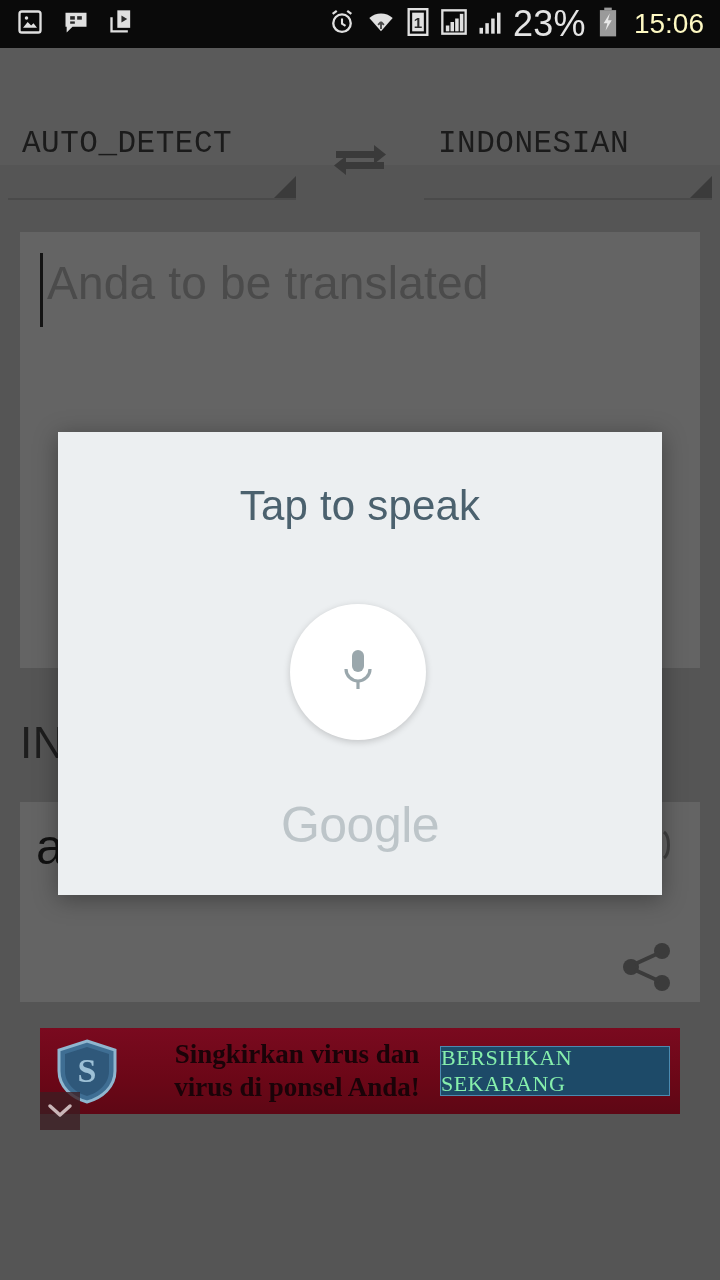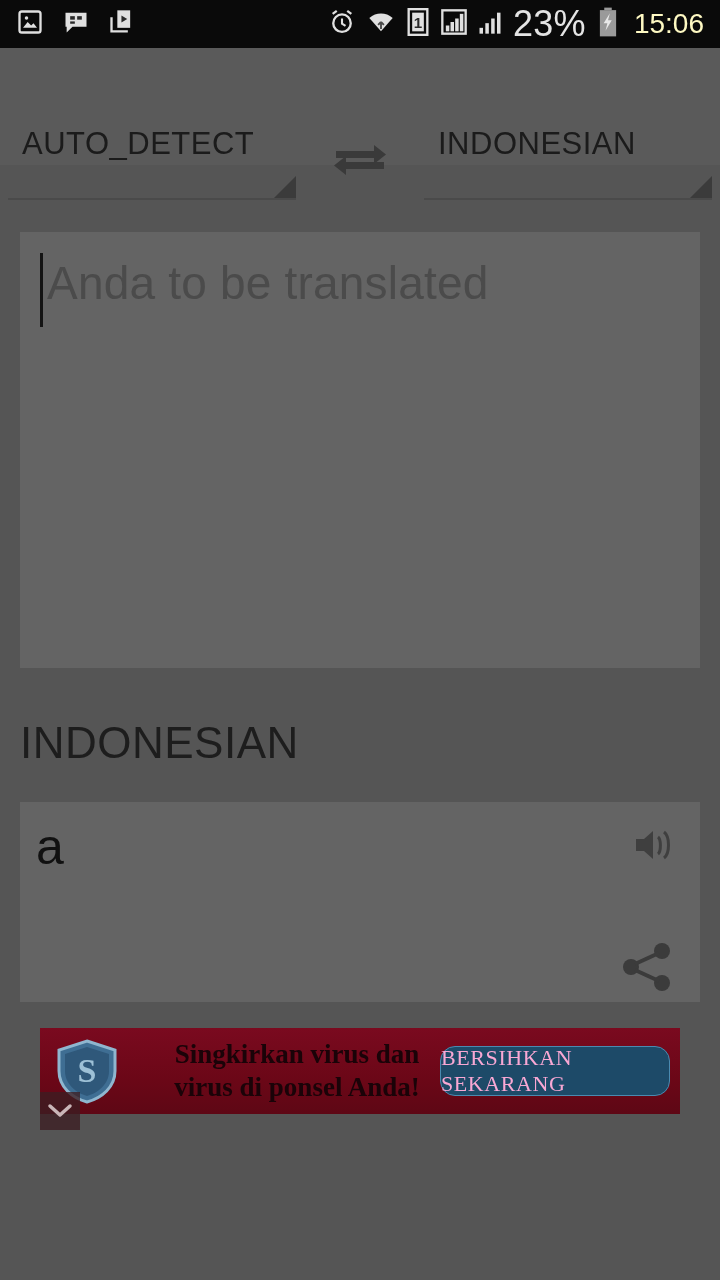--- a/index.html
+++ b/index.html
@@ -22,21 +22,21 @@
   .sb-icon { display: block; }
   .sb-text { color: #e4e4e4; font-size: 36px; letter-spacing: .3px; }
   #status-clock { font-size: 28px; color: #fef9c3; margin-left: 4px; }
 
   
   #lang-bar {
     position: absolute; left: 0; top: 48px; width: 720px; height: 117px;
     background: #5a5a5a;
   }
   .spinner {
-    position: absolute; top: 78px; height: 82px;
+    position: absolute; top: 78px; height: 82px; font-family: Liberation Mono, monospace;
   }
   #spinner-source { left: 8px; width: 288px; }
   #spinner-target { left: 424px; width: 288px; }
   .spinner-label {
     color: #1b1b1b; font-size: 31px; letter-spacing: .5px;
     padding-left: 14px; white-space: nowrap;
   }
   .spinner-underline {
     position: absolute; left: 0; bottom: 8px; width: 100%;
     border-bottom: 2px solid #4a4a4a;
@@ -94,23 +94,23 @@
   }
   #ad-shield { position: absolute; left: 14px; top: 10px; }
   #ad-text {
     position: absolute; left: 112px; top: 10px; width: 290px;
     color: #1a0308; font-size: 27px; line-height: 33px;
     font-family: "Liberation Serif", serif; font-weight: bold;
     text-align: center;
   }
   #ad-cta {
     position: absolute; left: 400px; top: 18px; width: 230px; height: 50px;
-    background: #1d4a68; border: 1px solid #4a8ab0; border-radius: 15px;
+    background: #1d4a68; border: 1px solid #4a8ab0; border-radius: 0;
     display: flex; align-items: center; justify-content: center;
-    color: #f9a8d4; font-size: 22px; letter-spacing: .6px;
+    color: #86efac; font-size: 22px; letter-spacing: .6px;
     font-family: "Liberation Serif", serif;
   }
   #ad-collapse {
     position: absolute; left: 40px; top: 1092px; width: 40px; height: 38px;
     background: rgba(60,30,34,.78);
     display: flex; align-items: center; justify-content: center;
   }
 
   
   #voice-dialog {
@@ -278,14 +278,29 @@
 
     <div id="ad-cta">BERSIHKAN SEKARANG</div>
   </div>
 
   <div id="ad-collapse">
     <svg width="26" height="18" viewBox="0 0 26 18">
       <path d="M3 4l10 9 10-9" fill="none" stroke="#c9b6b8" stroke-width="3.5" stroke-linecap="round" stroke-linejoin="round"></path>
     </svg>
   </div>
 
+  <div id="voice-dialog">
+    <div id="voice-title">Tap to speak</div>
+
+    <div id="mic-button">
+      <span>
+        <svg width="44" height="52" viewBox="0 0 44 52">
+          <rect x="16" y="6" width="12" height="22" rx="6" fill="#9aa7ac"></rect>
+          <path d="M10 25c0 6.6 5.4 12 12 12s12-5.4 12-12" fill="none" stroke="#9aa7ac" stroke-width="3.2"></path>
+          <path d="M22 37v8" stroke="#9aa7ac" stroke-width="3.2"></path>
+        </svg>
+      </span>
+    </div>
+
+    <div id="google-wordmark">Google</div>
+  </div>
 
 </div>
 
 </body></html>

